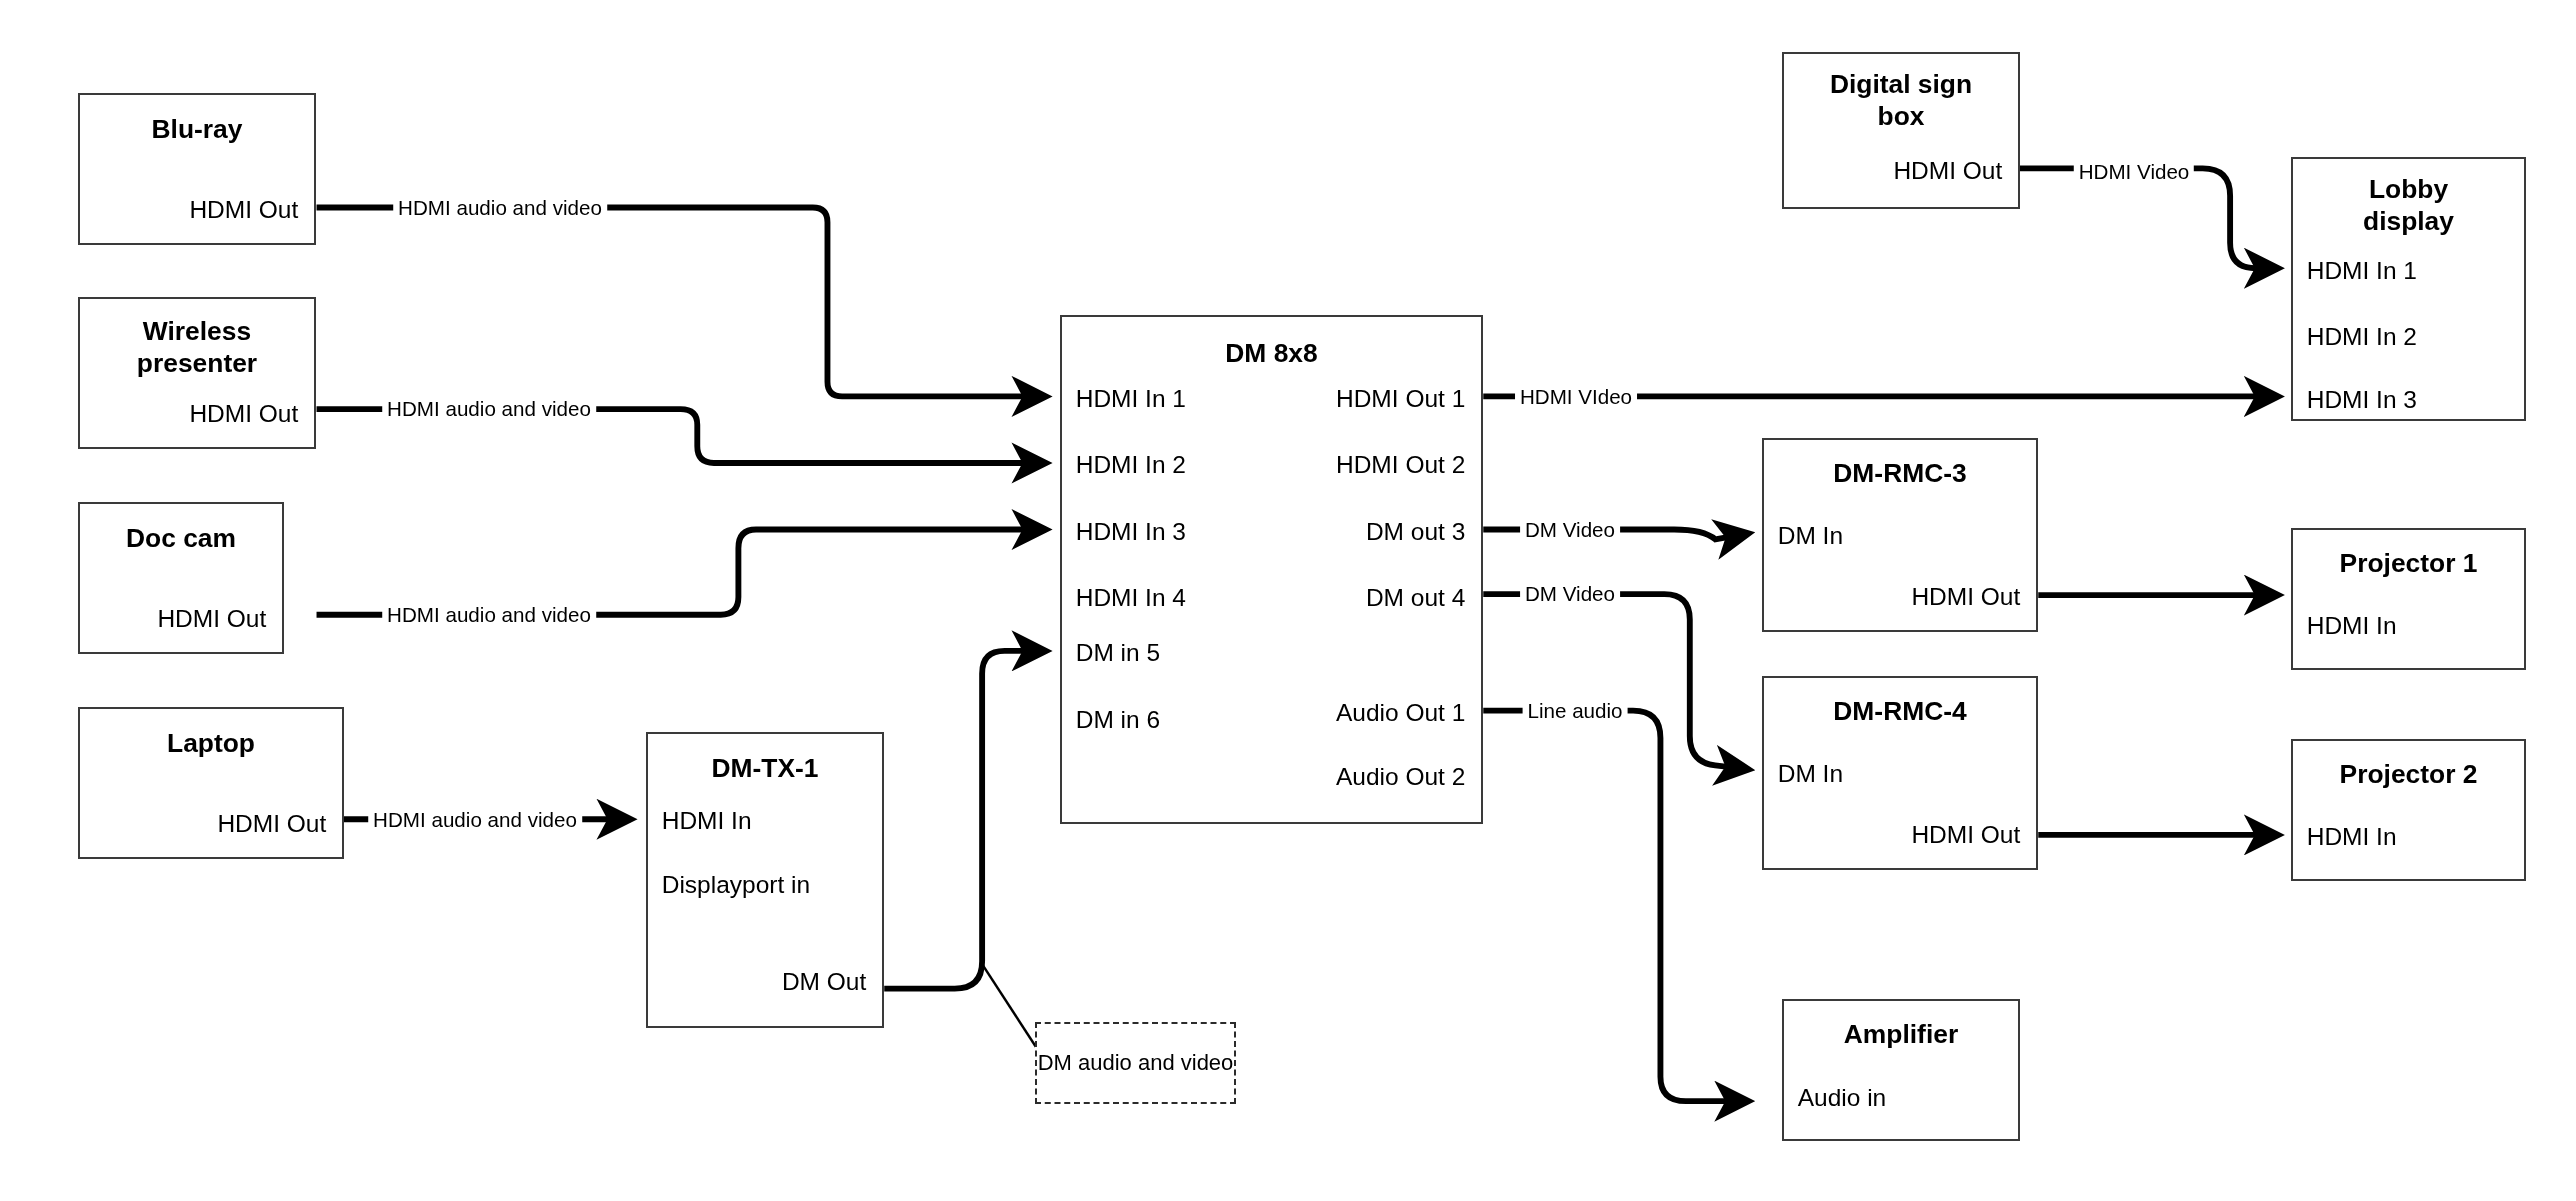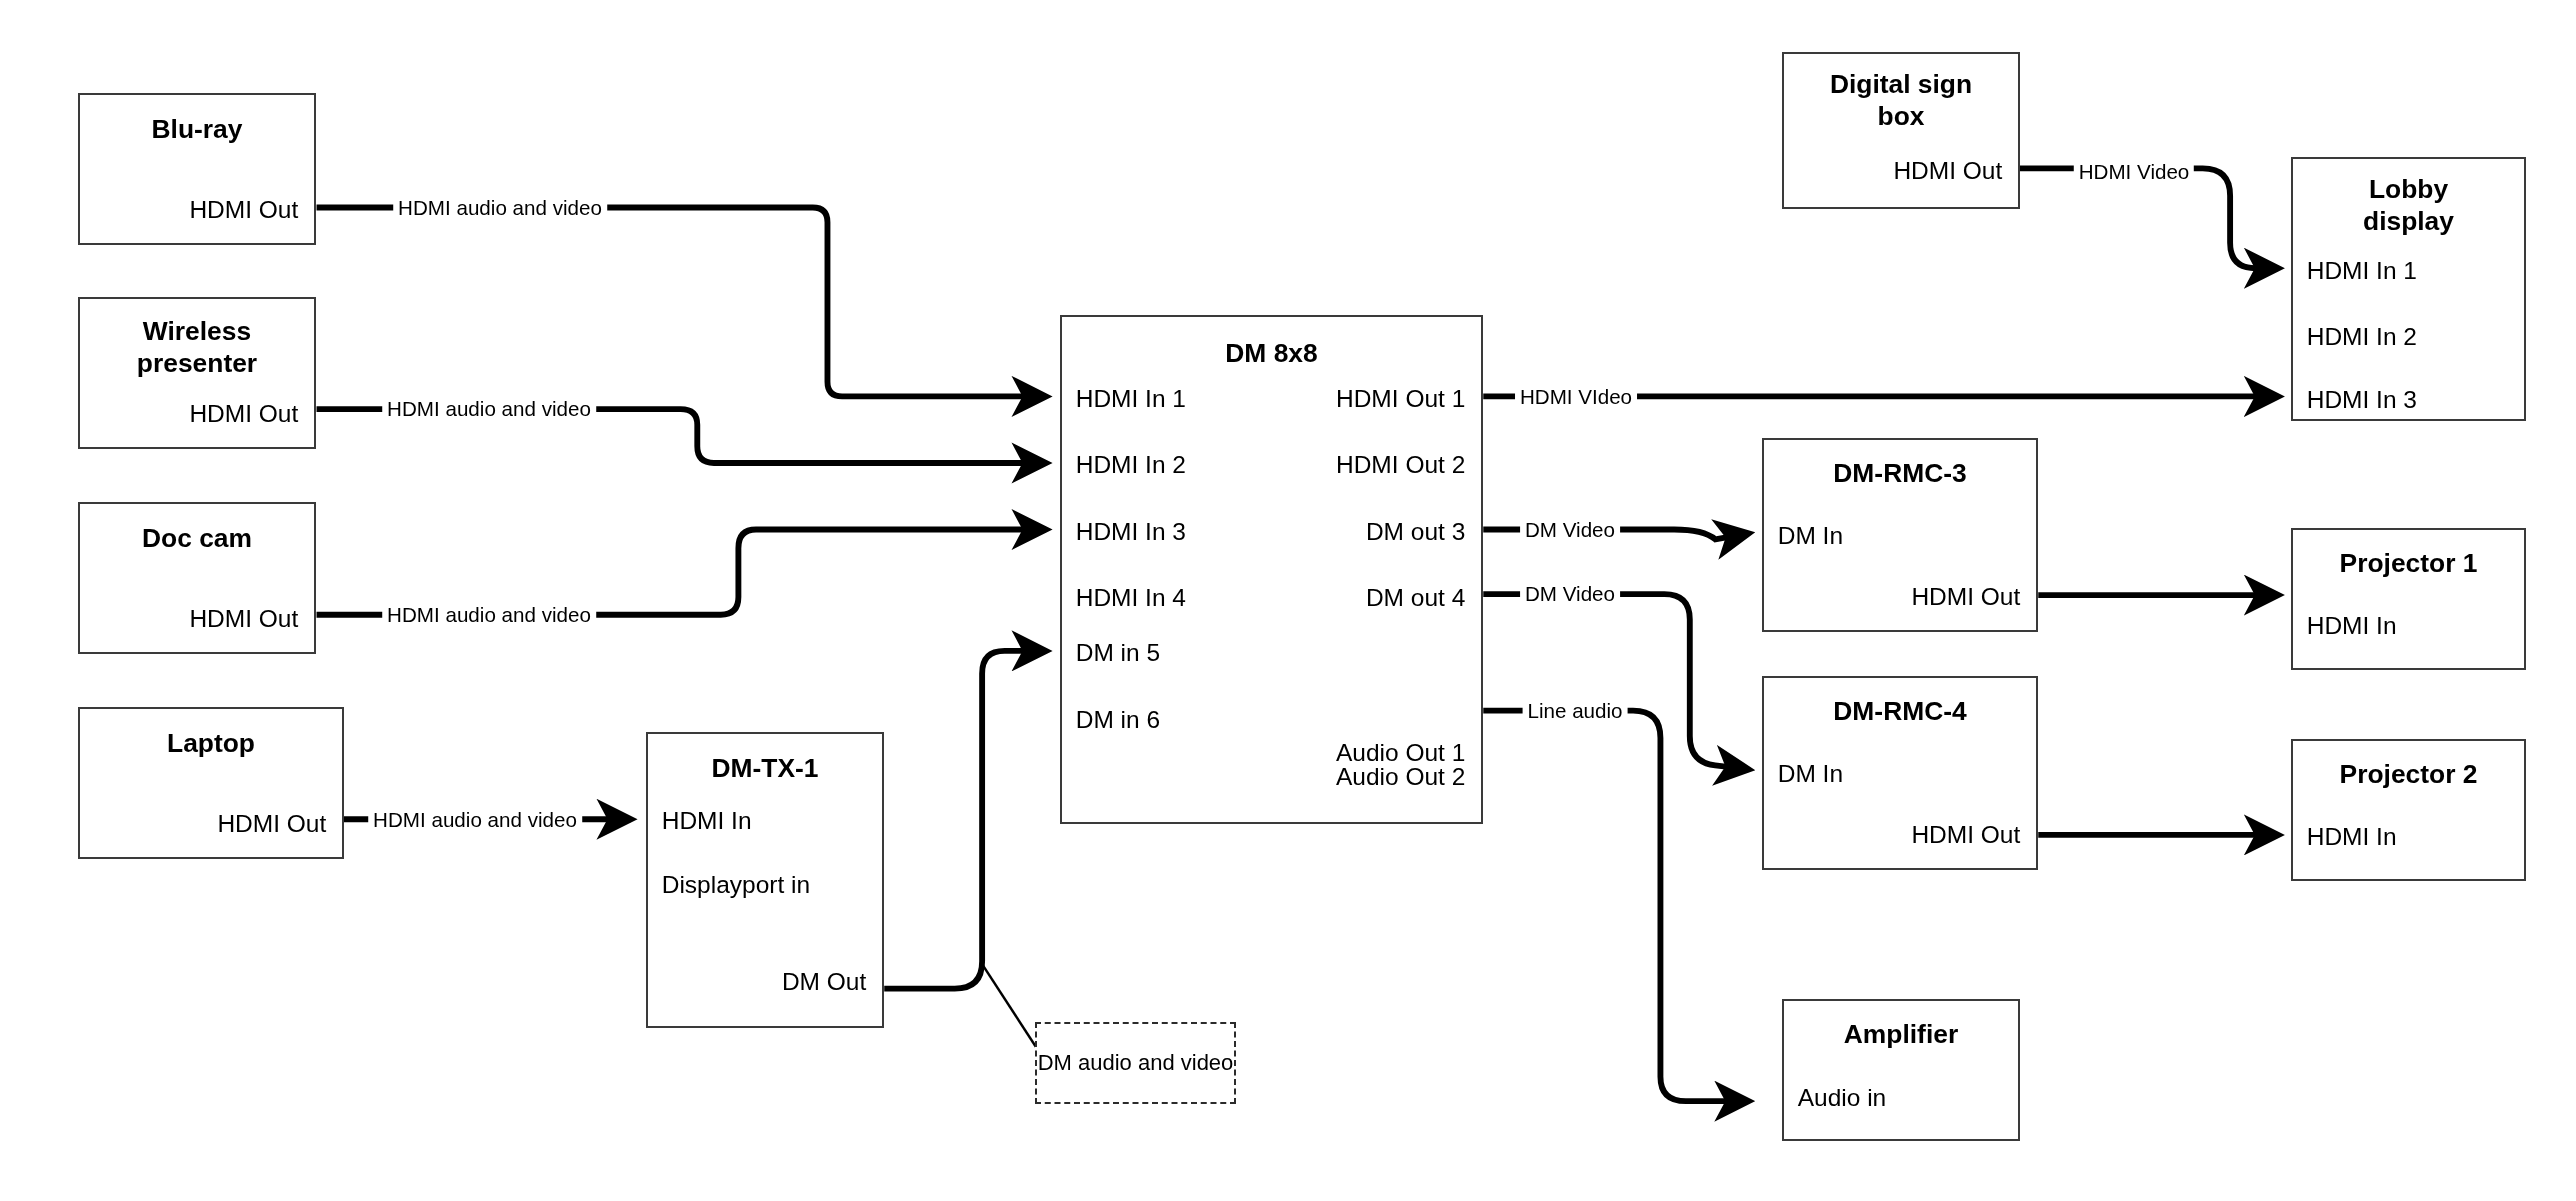--- a/index.html
+++ b/index.html
@@ -116,21 +116,21 @@
   <div class="node" style="left:78px; top:93px; width:238px; height:152px;">
     <div class="title" style="top:17.6px;">Blu-ray</div>
     <div class="port r" style="top:101px;">HDMI Out</div>
   </div>
 
   <div class="node" style="left:78px; top:297px; width:238px; height:152px;">
     <div class="title" style="top:15.7px; padding:0 29px;">Wireless presenter</div>
     <div class="port r" style="top:101px;">HDMI Out</div>
   </div>
 
-  <div class="node" style="left:78px; top:502px; width:238px; height:152px;">
+  <div class="node" style="left:78px; top:502px; width:206px; height:152px;">
     <div class="title" style="top:17.6px;">Doc cam</div>
     <div class="port r" style="top:101px;">HDMI Out</div>
   </div>
 
   <div class="node" style="left:78px; top:707px; width:266px; height:152px;">
     <div class="title" style="top:17.6px;">Laptop</div>
     <div class="port r" style="top:101px;">HDMI Out</div>
   </div>
 
   <div class="node" style="left:646px; top:732px; width:238px; height:296px;">
@@ -147,21 +147,21 @@
     <div class="port l" style="top:134px;">HDMI In 2</div>
     <div class="port l" style="top:201px;">HDMI In 3</div>
     <div class="port l" style="top:267px;">HDMI In 4</div>
     <div class="port l" style="top:322px;">DM in 5</div>
     <div class="port l" style="top:389px;">DM in 6</div>
 
     <div class="port r" style="top:68px;">HDMI Out 1</div>
     <div class="port r" style="top:134px;">HDMI Out 2</div>
     <div class="port r" style="top:201px;">DM out 3</div>
     <div class="port r" style="top:267px;">DM out 4</div>
-    <div class="port r" style="top:382px;margin-top:40px;">Audio Out 1</div>
+    <div class="port r" style="top:382px;">Audio Out 1</div>
     <div class="port r" style="top:446px;">Audio Out 2</div>
   </div>
 
   <div class="node" style="left:1782px; top:52px; width:238px; height:157px;">
     <div class="title" style="top:13.7px; padding:0 25.5px;">Digital sign box</div>
     <div class="port r" style="top:103px;">HDMI Out</div>
   </div>
 
   <div class="node" style="left:2291px; top:157px; width:235px; height:264px;">
     <div class="title" style="top:13.7px; padding:0 39px;">Lobby display</div>

